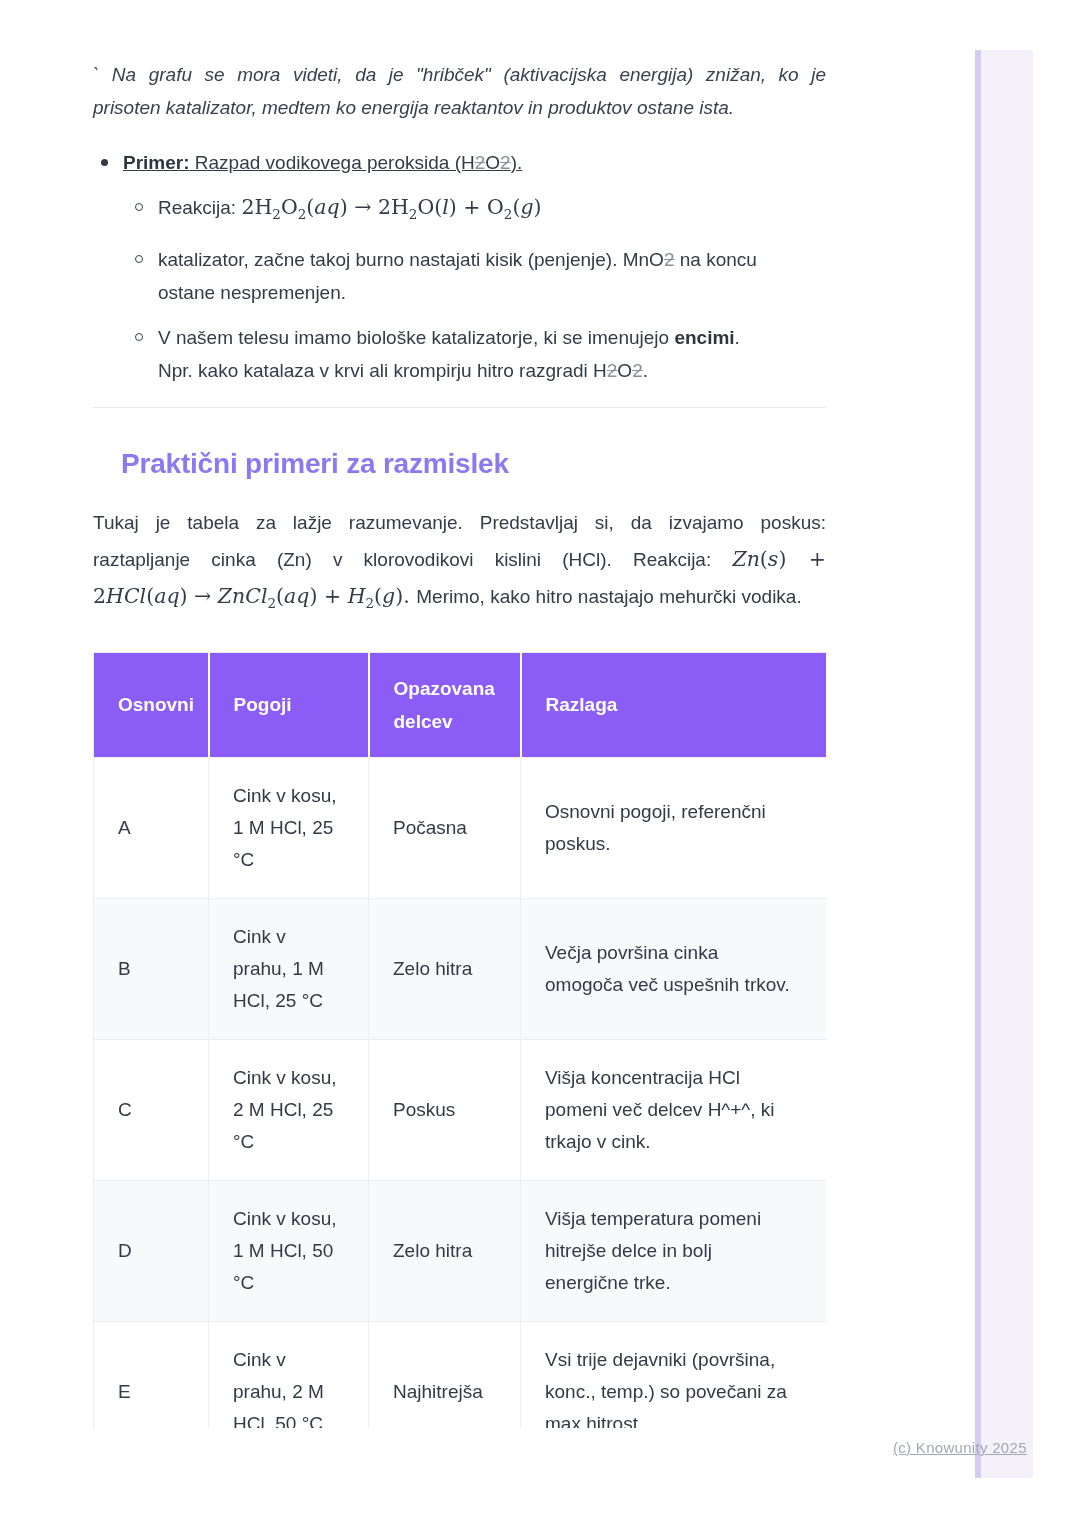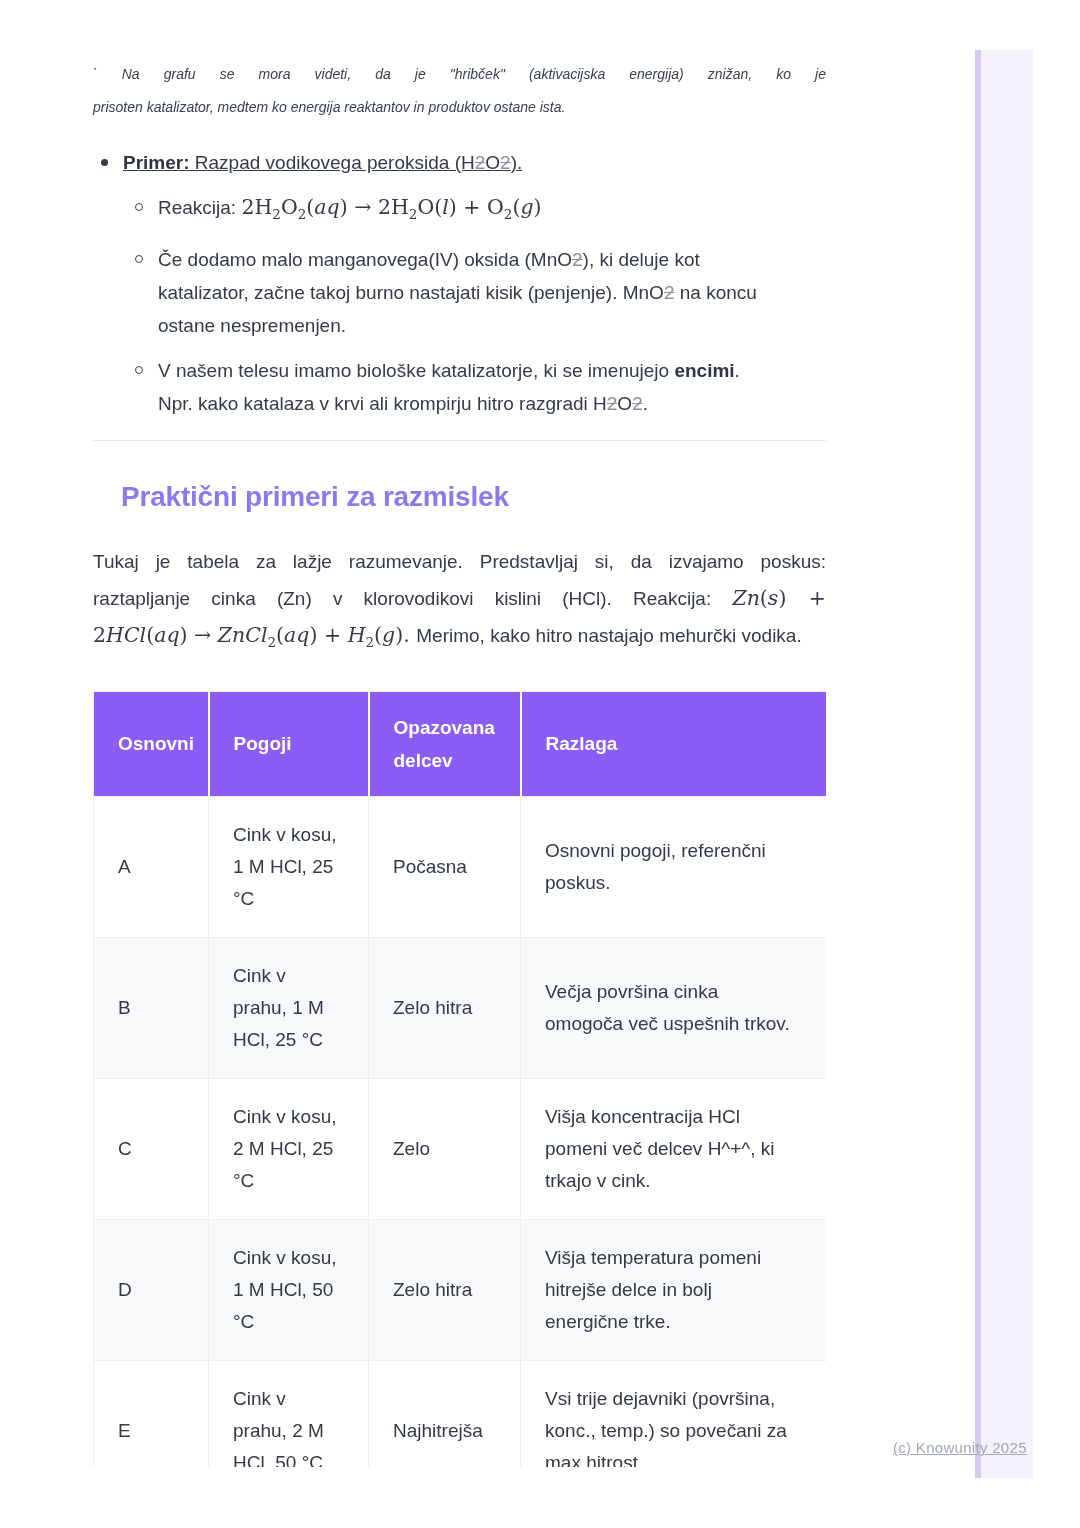--- a/index.html
+++ b/index.html
@@ -16,42 +16,42 @@
     position: absolute; left: 975px; top: 50px; width: 58px; height: 1428px;
     background: #f4f1fb; border-left: 6px solid #d7cbf0;
   }
   .copyright {
     position: absolute; left: 893px; top: 1439px; z-index: 3;
     font-size: 15px; color: #a2a8b2; letter-spacing: 0.3px; text-decoration: underline;
   }
 
   .content { position: absolute; left: 93px; top: 0; width: 733px; }
 
-  .note { margin-top: 58px; font-style: italic; font-size: 14px; line-height: 33px; color: #3a414d; }
+  .note { margin-top: 58px; font-style: italic; font-size: 19px; line-height: 33px; color: #3a414d; }
   .jline { text-align: justify; text-align-last: justify; }
 
   .list { margin-top: 22px; }
   .li1 { position: relative; padding-left: 30px; font-size: 19px; line-height: 33px; text-decoration: underline; }
   .dot { position: absolute; left: 8px; top: 13px; width: 7px; height: 7px; border-radius: 50%; background: #343b46; }
   .sublist { margin-top: 12px; }
   .li2 { position: relative; padding-left: 65px; margin-bottom: 12px; font-size: 19px; line-height: 33px; }
   .ring { position: absolute; left: 42px; top: 12px; width: 8px; height: 8px; border: 1.5px solid #3a414d; border-radius: 50%; }
 
   .b { font-weight: 700; color: #2f3640; }
   .st { color: #8a9098; text-decoration: line-through; text-decoration-color: #8a9098; }
 
   .rm { font-family: "DejaVu Serif", serif; font-size: 20.5px; }
   .mi { font-family: "DejaVu Serif", serif; font-size: 20.5px; font-style: italic; }
   sub.ms { font-family: "DejaVu Serif", serif; font-size: 13.5px; }
 
   .divider { border: 0; border-top: 1px solid #e8e9ed; margin: 20px 0 0 0; }
 
   .section-title { margin-top: 40px; font-size: 28px; font-weight: 700; color: #8a7af0; letter-spacing: -0.2px; margin-left: 28px; }
 
-  .para { margin-top: 30px; font-size: 19px; line-height: 37px; color: #343b46; }
+  .para { margin-top: 24px; font-size: 19px; line-height: 37px; color: #343b46; }
 
   .table-wrap { margin-top: 30px; height: 776px; overflow: hidden; }
   table { border-collapse: collapse; width: 733px; table-layout: fixed; border: 1px solid #edeef2; border-bottom: none; }
   th {
     background: #8b5cf6; color: #ffffff; font-size: 19px; font-weight: 700;
     text-align: left; vertical-align: middle; line-height: 33px;
     padding: 19px 16px 19px 24px; border-left: 2px solid #ffffff;
   }
   th:first-child { border-left: none; }
   td {
@@ -86,21 +86,20 @@
       <div class="sublist">
 
         <div class="li2">
           <span class="ring"></span>
           <span>Reakcija: </span><span class="rm"><span>2H</span><sub class="ms">2</sub><span>O</span><sub class="ms">2</sub><span>(</span><span class="mi">aq</span><span>) → 2H</span><sub class="ms">2</sub><span>O(</span><span class="mi">l</span><span>) + O</span><sub class="ms">2</sub><span>(</span><span class="mi">g</span><span>)</span></span>
         </div>
 
 
         <div class="li2">
           <span class="ring"></span>
-          <div><span>Če dodamo malo manganovega(IV) oksida (MnO</span><span class="st">2</span><span>), ki deluje kot</span></div>
           <div><span>katalizator, začne takoj burno nastajati kisik (penjenje). MnO</span><span class="st">2</span><span> na koncu</span></div>
           <div><span>ostane nespremenjen.</span></div>
         </div>
 
         <div class="li2">
           <span class="ring"></span>
           <div><span>V našem telesu imamo biološke katalizatorje, ki se imenujejo </span><span class="b">encimi</span><span>.</span></div>
           <div><span>Npr. kako katalaza v krvi ali krompirju hitro razgradi H</span><span class="st">2</span><span>O</span><span class="st">2</span><span>.</span></div>
         </div>
 
@@ -150,21 +149,21 @@
 HCl, 25 °C</td>
             <td>Zelo hitra</td>
             <td>Večja površina cinka
 omogoča več uspešnih trkov.</td>
           </tr>
           <tr>
             <td>C</td>
             <td>Cink v kosu,
 2 M HCl, 25
 °C</td>
-            <td>Zelo</td>
+            <td>Poskus</td>
             <td>Višja koncentracija HCl
 pomeni več delcev H^+^, ki
 trkajo v cink.</td>
           </tr>
           <tr class="alt">
             <td>D</td>
             <td>Cink v kosu,
 1 M HCl, 50
 °C</td>
             <td>Zelo hitra</td>

